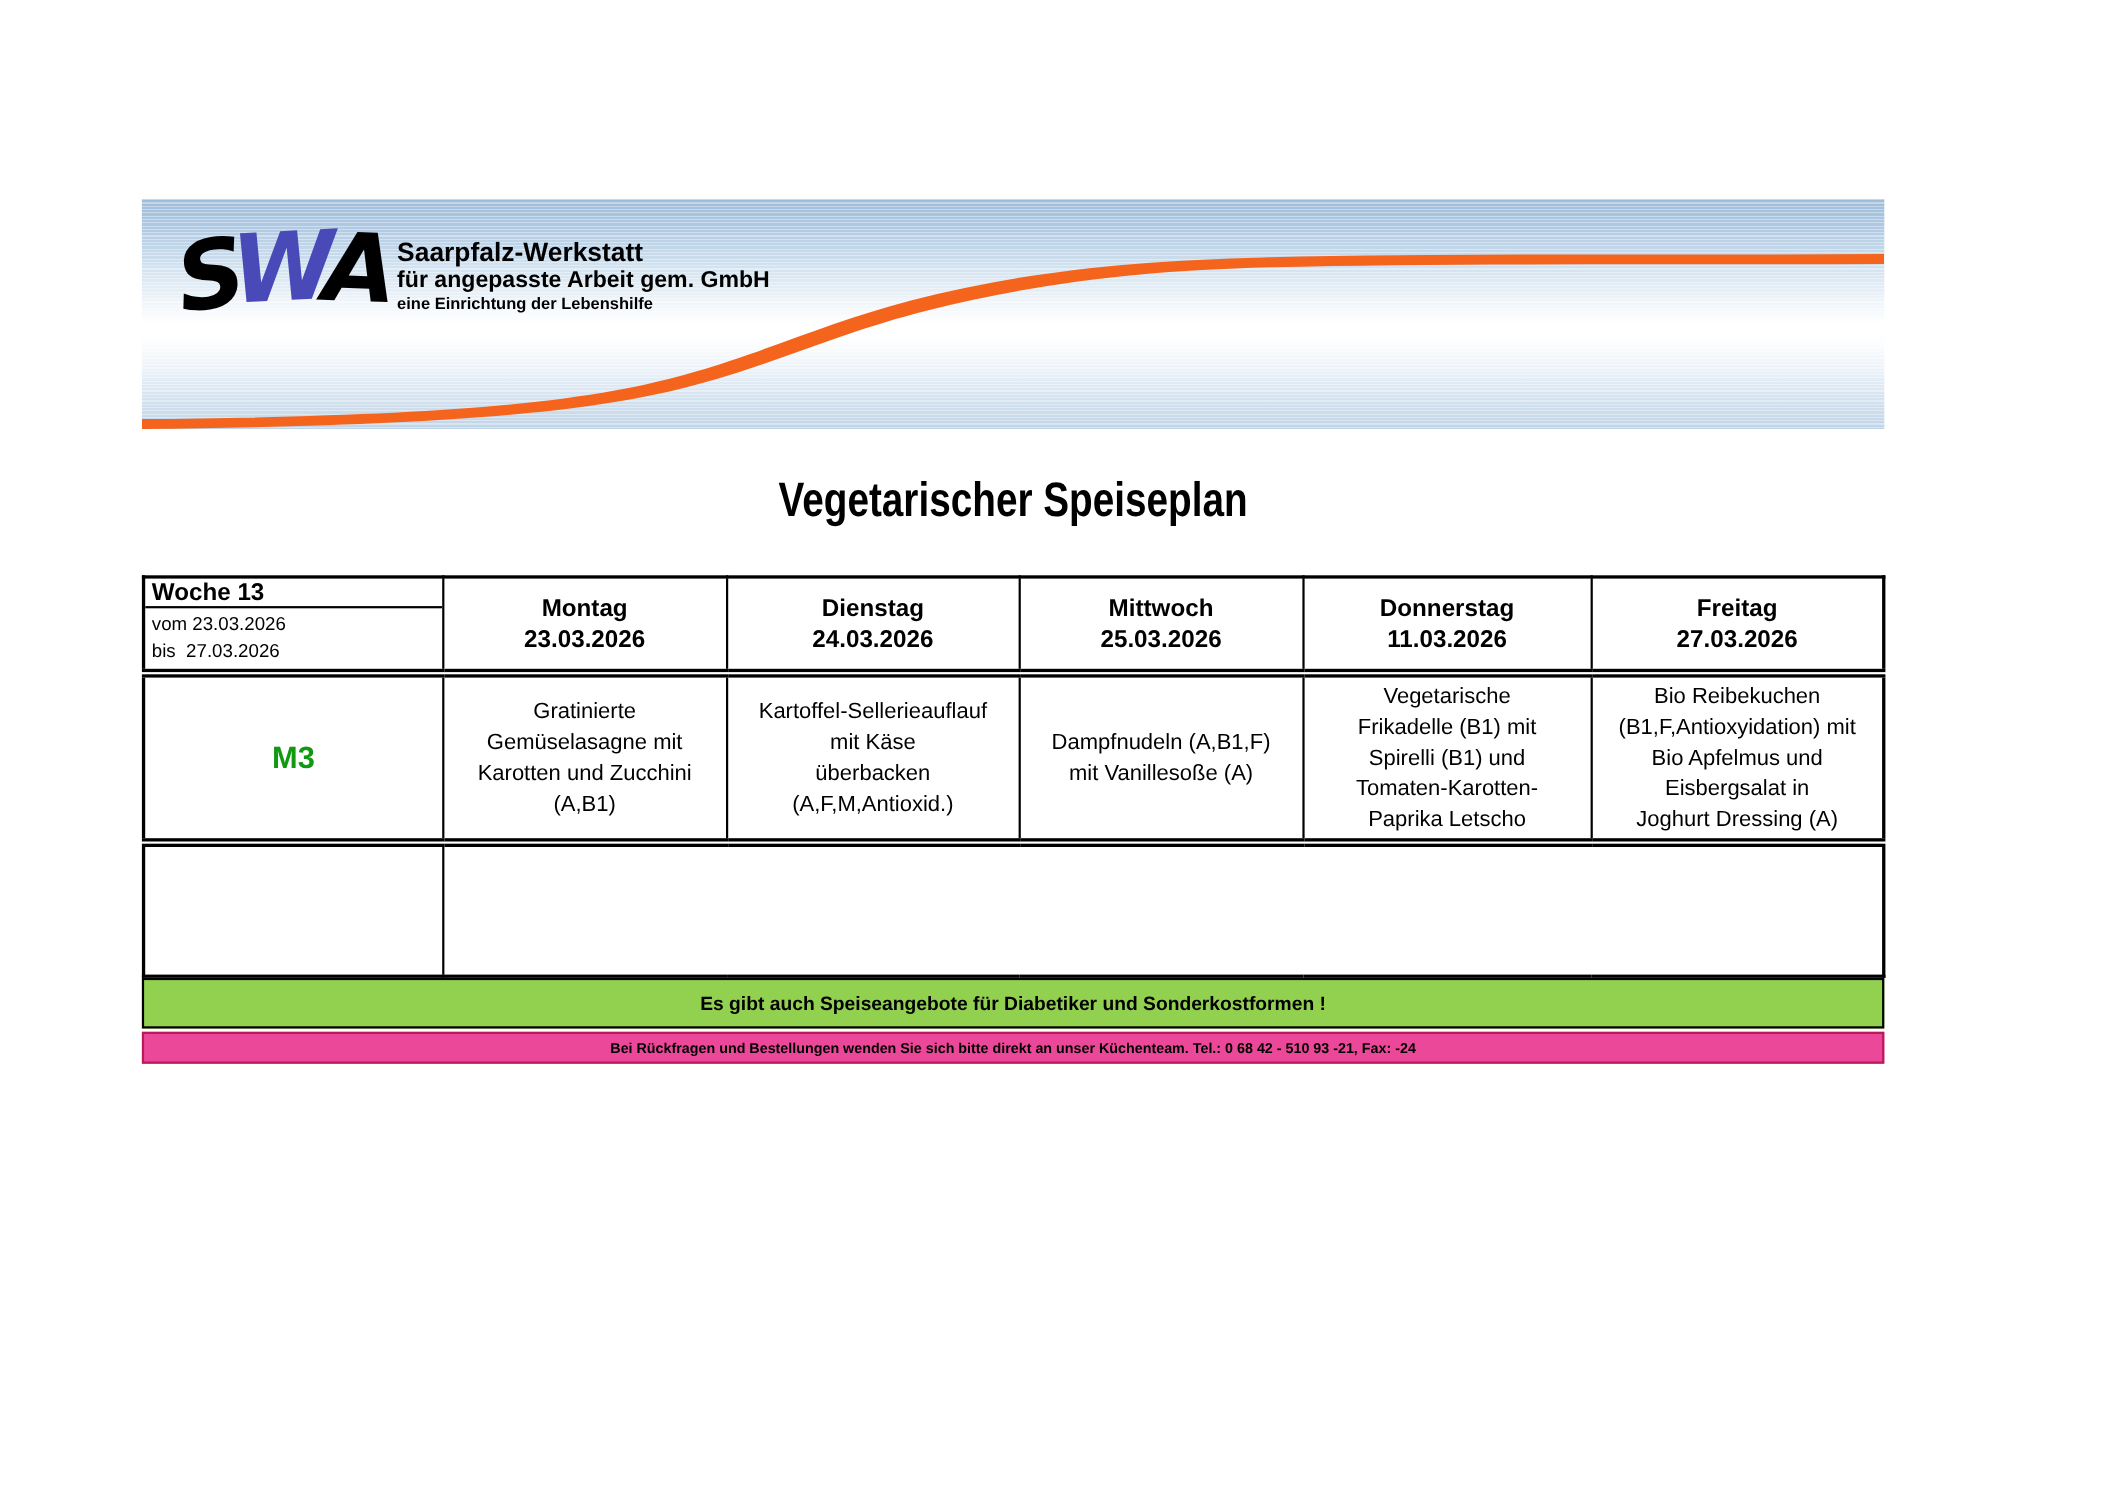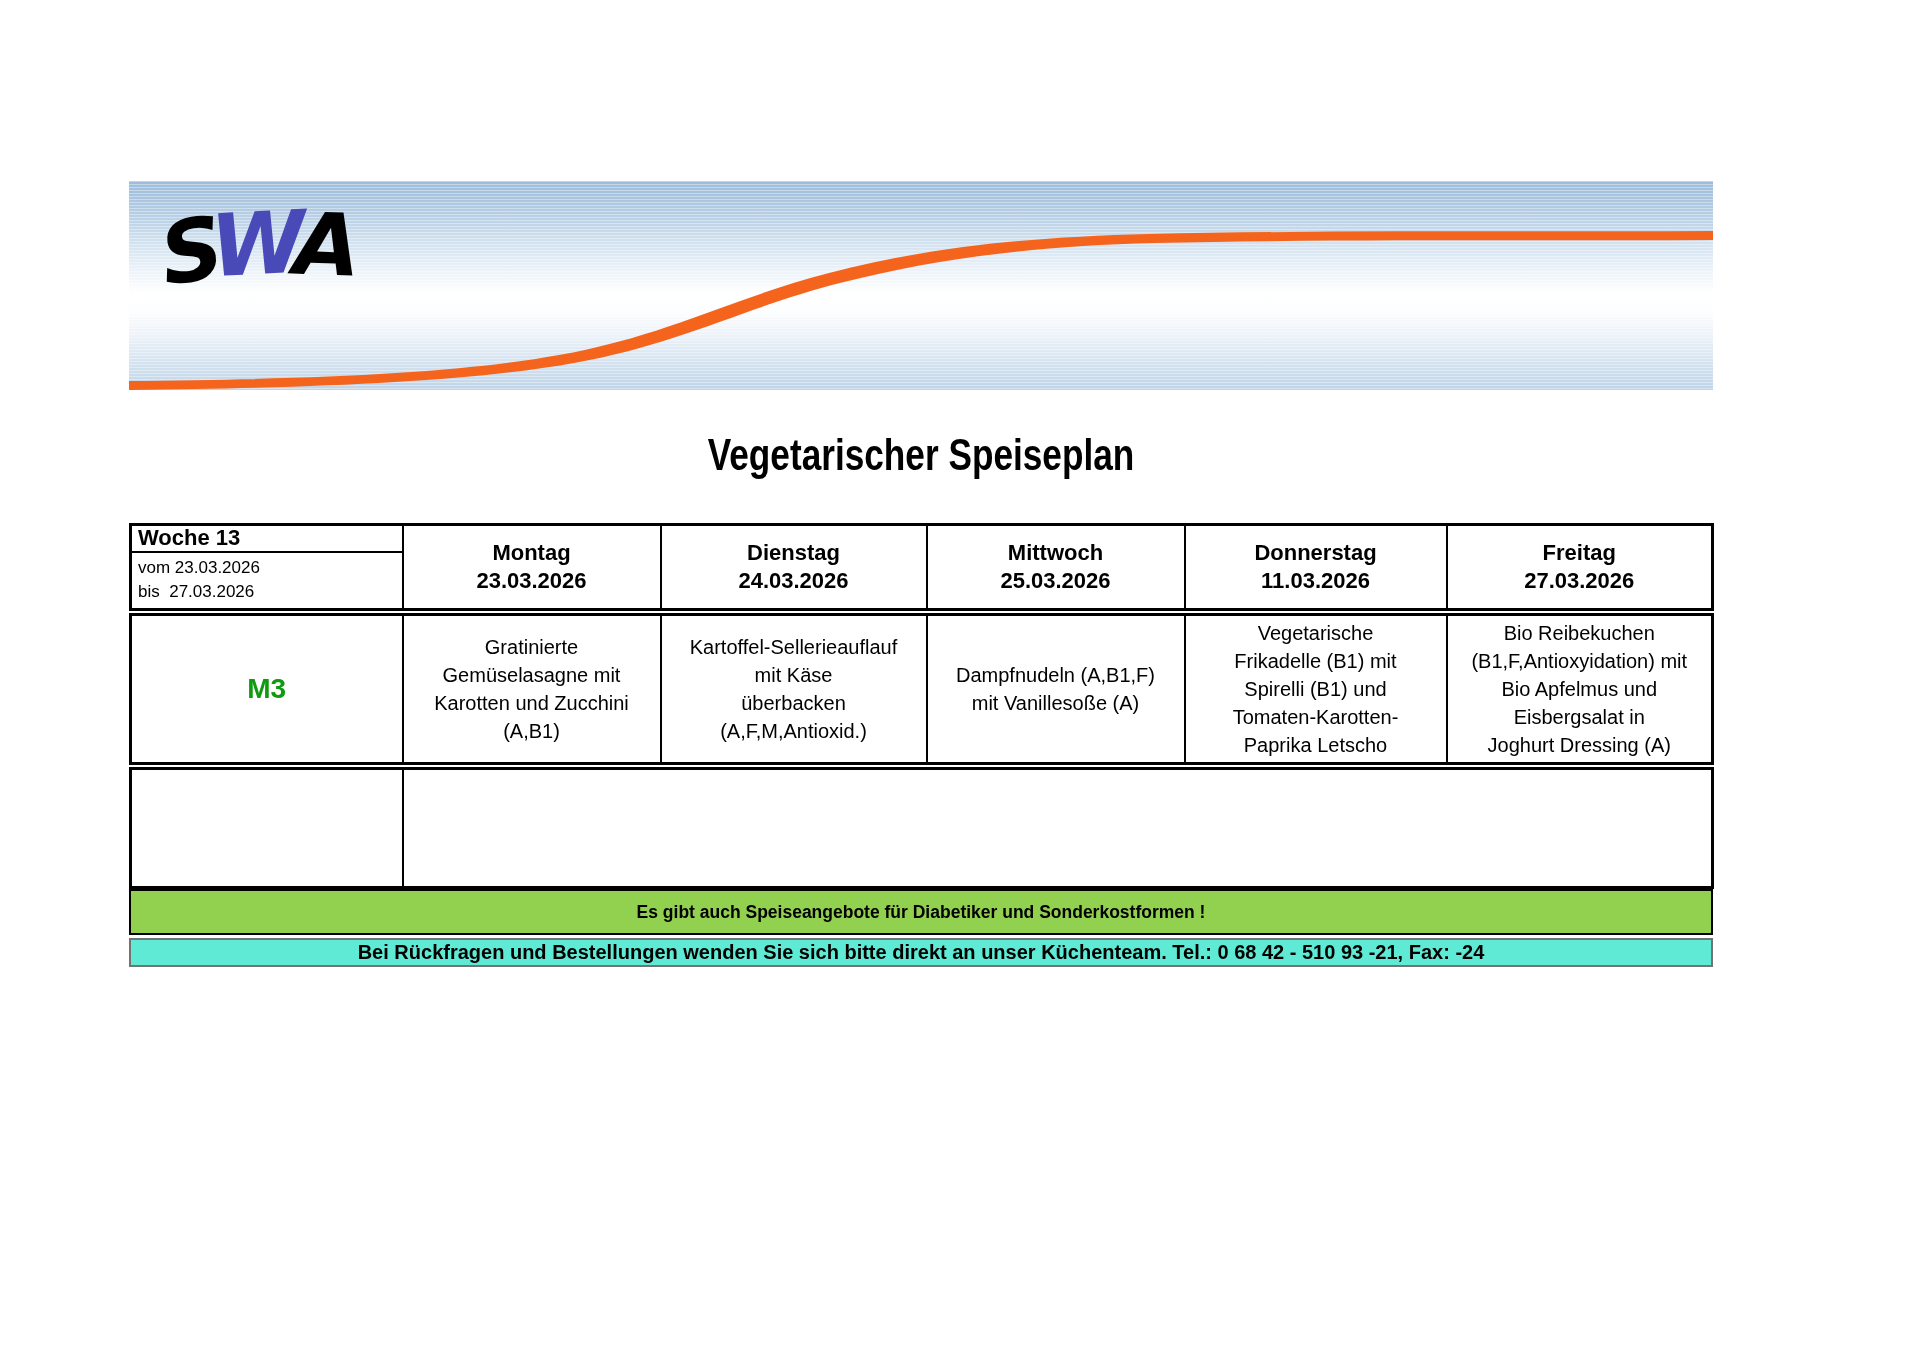--- a/index.html
+++ b/index.html
@@ -53,23 +53,23 @@
   .dessert-label{font-weight:bold;font-size:20px;}
   .dessert-item{font-size:20px;}
   
   .green-bar{
     width:1580px;height:42px;border:2px solid #000;
     background:var(--banner_green,#92d050);
     display:flex;align-items:center;justify-content:center;
     font-weight:bold;font-size:17.5px;
   }
   .contact-bar{
-    width:1580px;height:25px;border:2px solid #737373;margin-top:3px;
-    background:#5eead4;display:flex;align-items:center;justify-content:center;
-    font-weight:bold;font-size:20px;
+    width:1580px;height:25px;border:2px solid #be185d;margin-top:3px;
+    background:#ec4899;display:flex;align-items:center;justify-content:center;
+    font-weight:bold;font-size:13px;
   }
 </style>
 </head>
 <body>
 
 <div>
 
   <div class="banner">
     <svg class="swoosh" viewBox="0 0 1584 209" preserveAspectRatio="none" aria-hidden="true">
       <path fill="#f5641d" d="
@@ -80,20 +80,25 @@
         C 1200,49 1400,51 1584,50
         L 1584,59
         C 1400,60 1200,58 1025,62
         C 910,65 815,76 715,101
         C 615,126 555,162 445,182
         C 345,200 200,207 0,209
         Z"></path>
     </svg>
     <div class="logo-letters">
       <span class="ls">S</span><span class="lw">W</span><span class="la">A</span>
+    </div>
+    <div class="logo-text">
+      <div class="l1">Saarpfalz-Werkstatt</div>
+      <div class="l2">für angepasste Arbeit gem. GmbH</div>
+      <div class="l3">eine Einrichtung der Lebenshilfe</div>
     </div>
   </div>
 
   <div class="page-title">Vegetarischer Speiseplan</div>
 
   <div class="table-wrap">
     <table class="plan">
       <colgroup>
         <col style="width:272px">
           <col style="width:258px">

